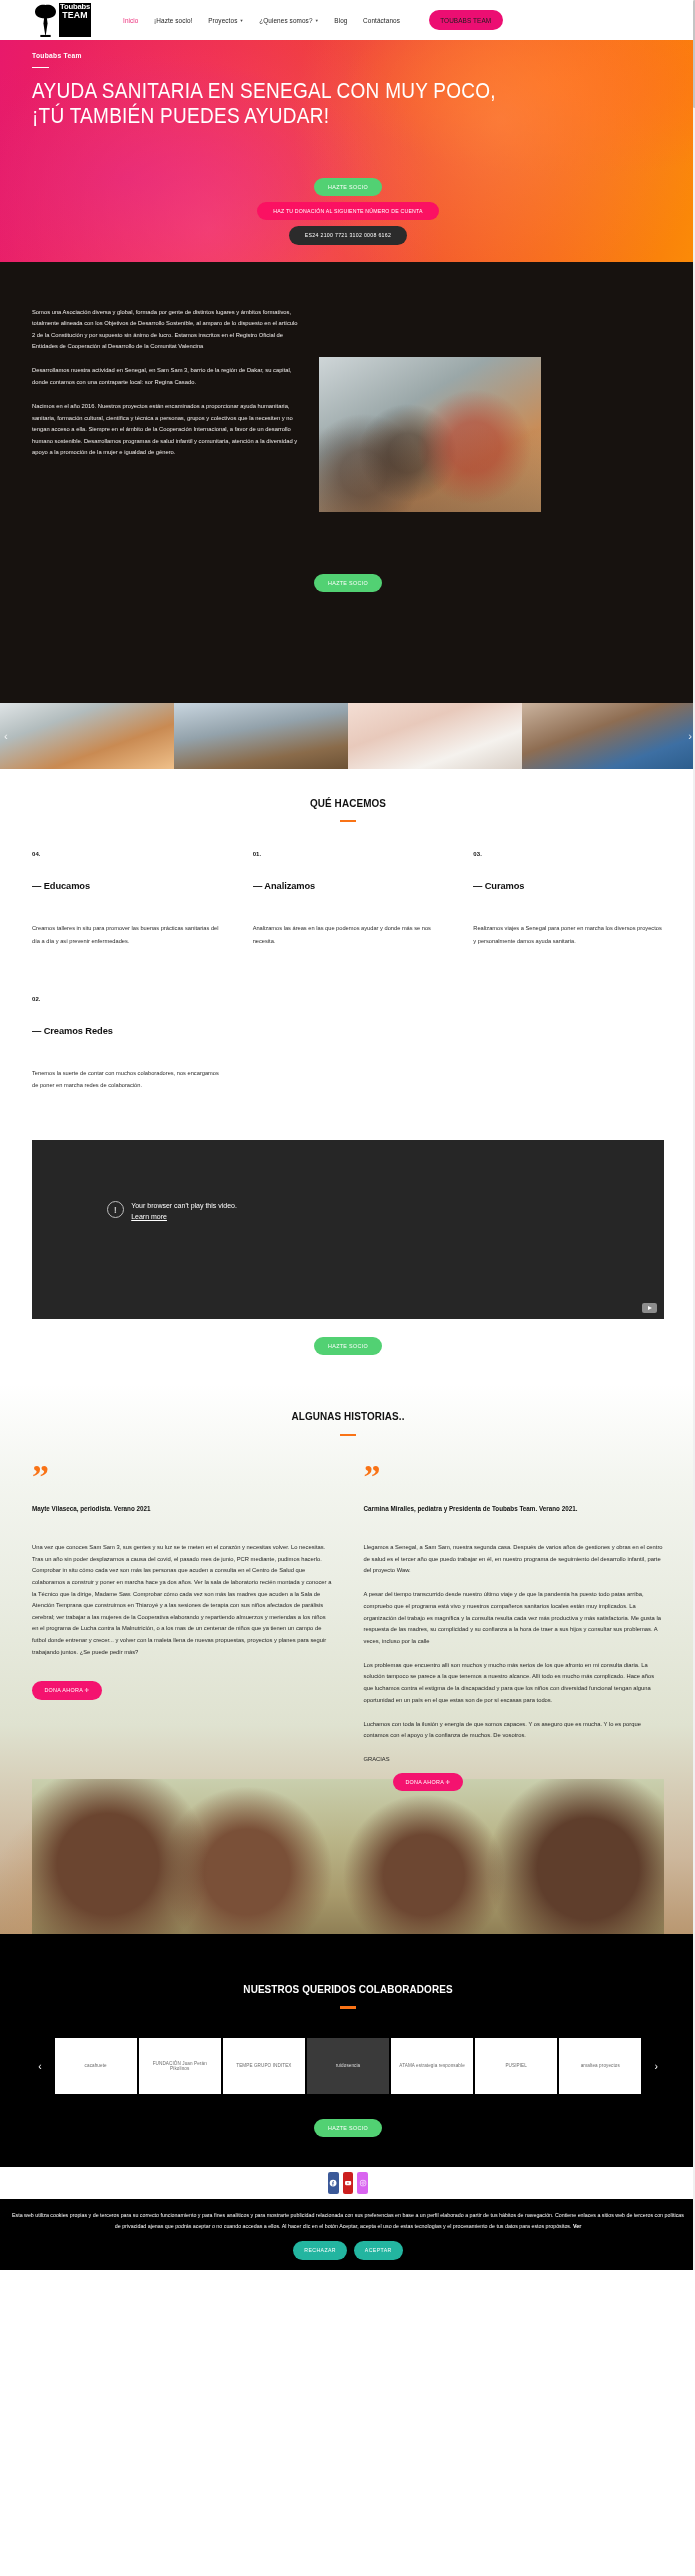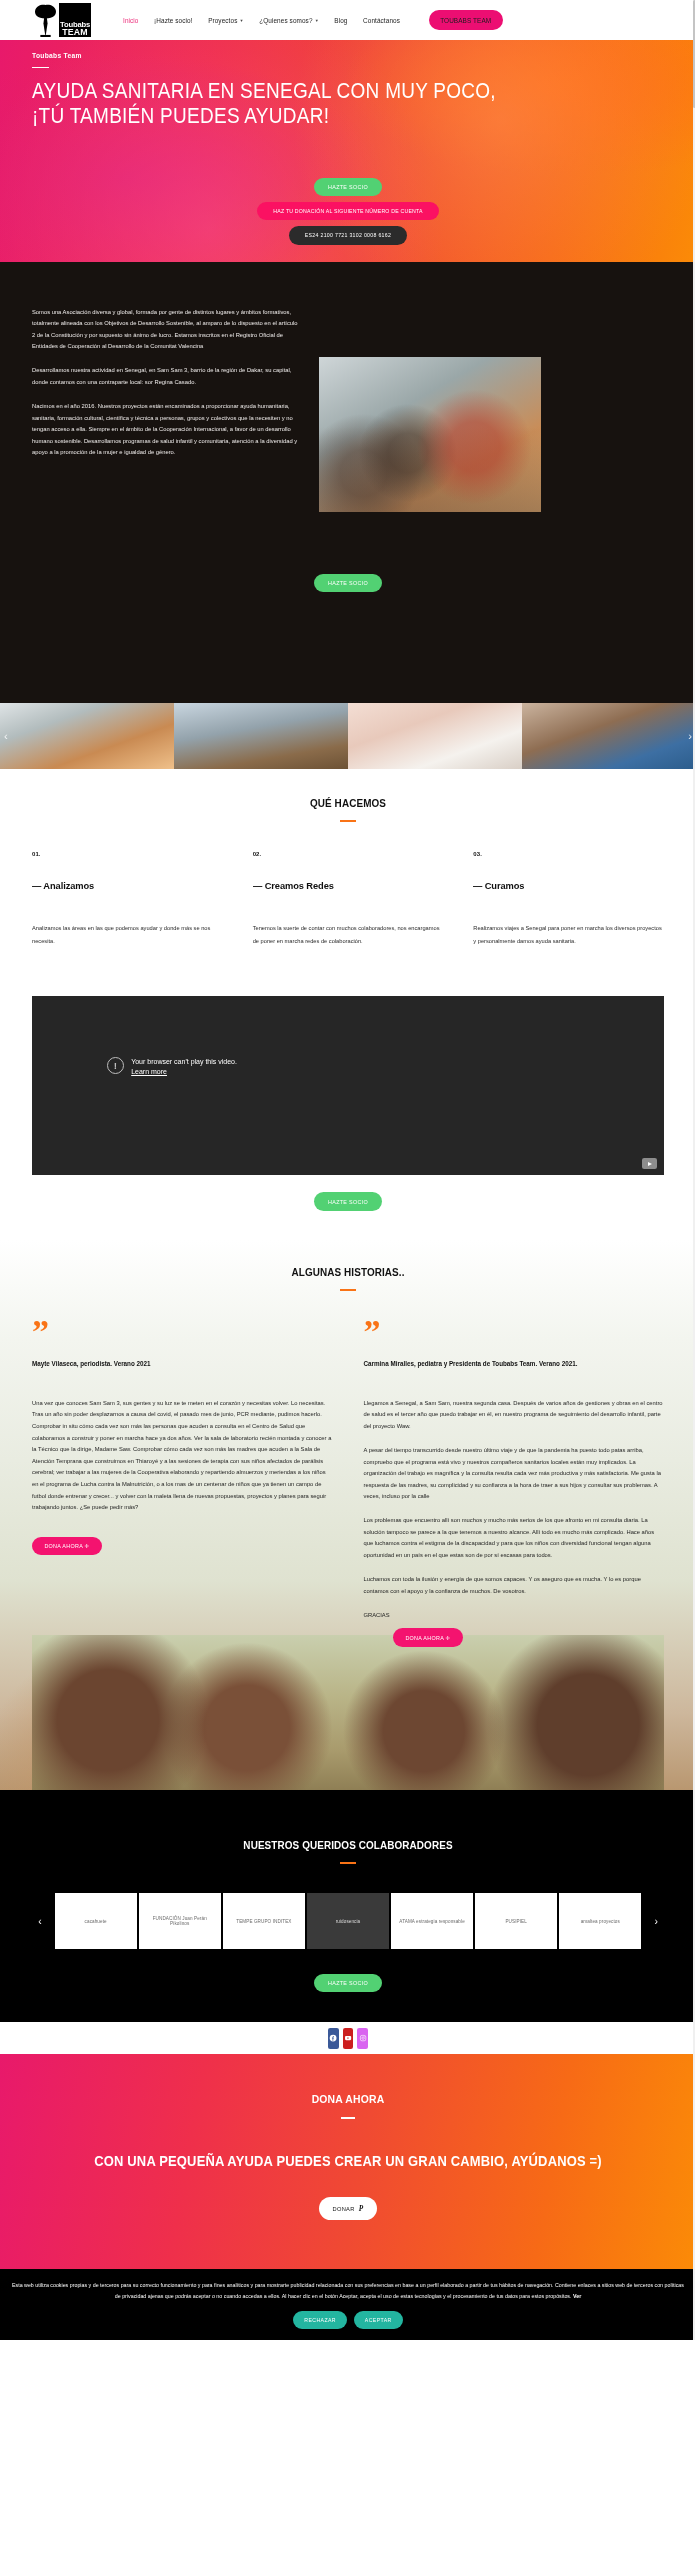--- a/index.html
+++ b/index.html
@@ -30,21 +30,21 @@
   .logo-tree {
     width: 27px; height: 34px;
     position: relative;
     display: flex; align-items: flex-end; justify-content: center;
   }
   .logo-tree svg { width: 27px; height: 34px; display:block; }
   .logo-word {
     background: #000; color: #fff;
     width: 32px; height: 34px;
     display: flex; flex-direction: column;
-    align-items: center; justify-content: flex-end;
+    align-items: center; justify-content: flex-start;
     line-height: 1;
   }
   .logo-word .l1 { font-size: 7.7px; font-weight: bold; letter-spacing: -0.2px; }
   .logo-word .l2 { font-size: 8.8px; font-weight: bold; letter-spacing: 0.1px; }
 
   .nav {
     display: flex; align-items: center; gap: 15.5px;
     margin-left: 32px;
   }
   .nav a {
@@ -432,33 +432,38 @@
     <div class="g g4">
         <span class="gal-arrow r">›</span>
       </div>
   </section>
 
   <section class="services">
     <h2 class="sec-title">QUÉ HACEMOS</h2>
     <div class="orange-rule"></div>
     <div class="svc-grid">
       <div class="svc">
+        <div class="svc-num">04.</div>
+        <div class="svc-name">— Educamos</div>
+        <div class="svc-desc">Creamos talleres in situ para promover las buenas prácticas sanitarias del día a día y así prevenir enfermedades.</div>
+      </div>
+      <div class="svc">
         <div class="svc-num">01.</div>
         <div class="svc-name">— Analizamos</div>
         <div class="svc-desc">Analizamos las áreas en las que podemos ayudar y donde más se nos necesita.</div>
+      </div>
+      <div class="svc">
+        <div class="svc-num">03.</div>
+        <div class="svc-name">— Curamos</div>
+        <div class="svc-desc">Realizamos viajes a Senegal para poner en marcha los diversos proyectos y personalmente damos ayuda sanitaria.</div>
       </div>
       <div class="svc">
         <div class="svc-num">02.</div>
         <div class="svc-name">— Creamos Redes</div>
         <div class="svc-desc">Tenemos la suerte de contar con muchos colaboradores, nos encargamos de poner en marcha redes de colaboración.</div>
-      </div>
-      <div class="svc">
-        <div class="svc-num">03.</div>
-        <div class="svc-name">— Curamos</div>
-        <div class="svc-desc">Realizamos viajes a Senegal para poner en marcha los diversos proyectos y personalmente damos ayuda sanitaria.</div>
       </div>
     </div>
   </section>
 
   <div class="video-wrap">
     <div class="video">
       <div class="vid-msg">
         <span class="vid-icon">!</span>
         <span class="vid-txt">
           <span>Your browser can't play this video.</span><br>
@@ -541,29 +546,20 @@
     </a>
     <a href="#" class="soc ig">
       <svg viewBox="0 0 24 24" fill="none" stroke="#fff" stroke-width="1.8">
           <rect x="4" y="4" width="16" height="16" rx="5"></rect>
           <circle cx="12" cy="12" r="3.6"></circle>
           <circle cx="17" cy="7" r="1" fill="#fff" stroke="none"></circle>
         </svg>
     </a>
   </section>
 
-  <section class="dona">
-    <h2 class="dona-title">DONA AHORA</h2>
-    <div class="white-rule"></div>
-    <div class="dona-sub">CON UNA PEQUEÑA AYUDA PUEDES CREAR UN GRAN CAMBIO, AYÚDANOS =)</div>
-    <button class="btn-donar">
-      <span>DONAR</span>
-      <span class="pp">P</span>
-    </button>
-  </section>
 
   <section class="cookies">
     <p><span>Esta web utiliza cookies propias y de terceros para su correcto funcionamiento y para fines analíticos y para mostrarte publicidad relacionada con sus preferencias en base a un perfil elaborado a partir de tus hábitos de navegación. Contiene enlaces a sitios web de terceros con políticas de privacidad ajenas que podrás aceptar o no cuando accedas a ellos. Al hacer clic en el botón Aceptar, acepta el uso de estas tecnologías y el procesamiento de tus datos para estos propósitos. </span><b>Ver</b></p>
     <div class="cookie-btns">
       <button class="btn-teal">RECHAZAR</button>
       <button class="btn-teal">ACEPTAR</button>
     </div>
   </section>
 
 </div>

